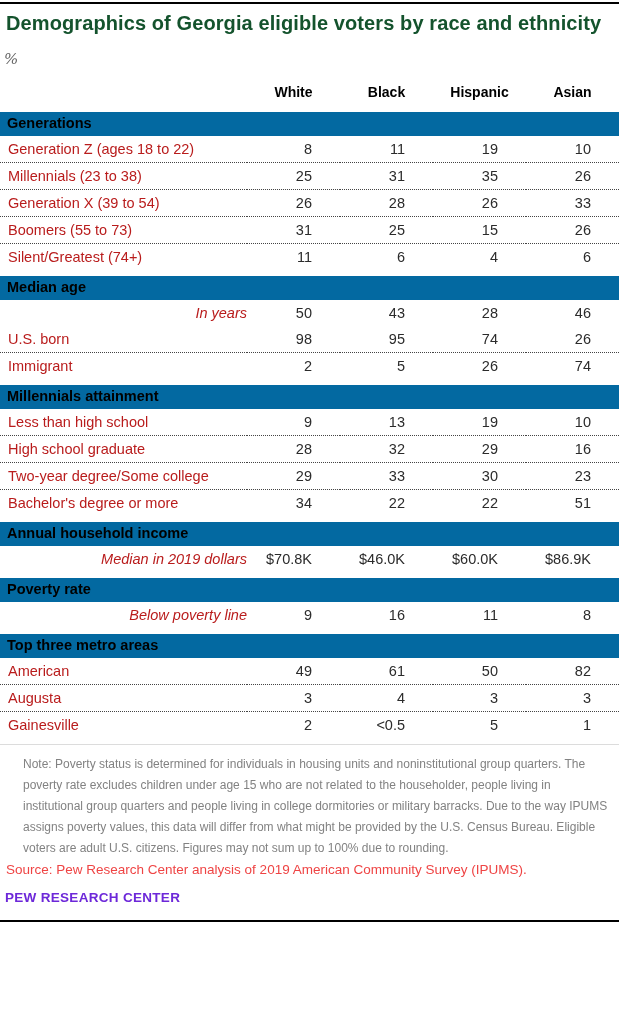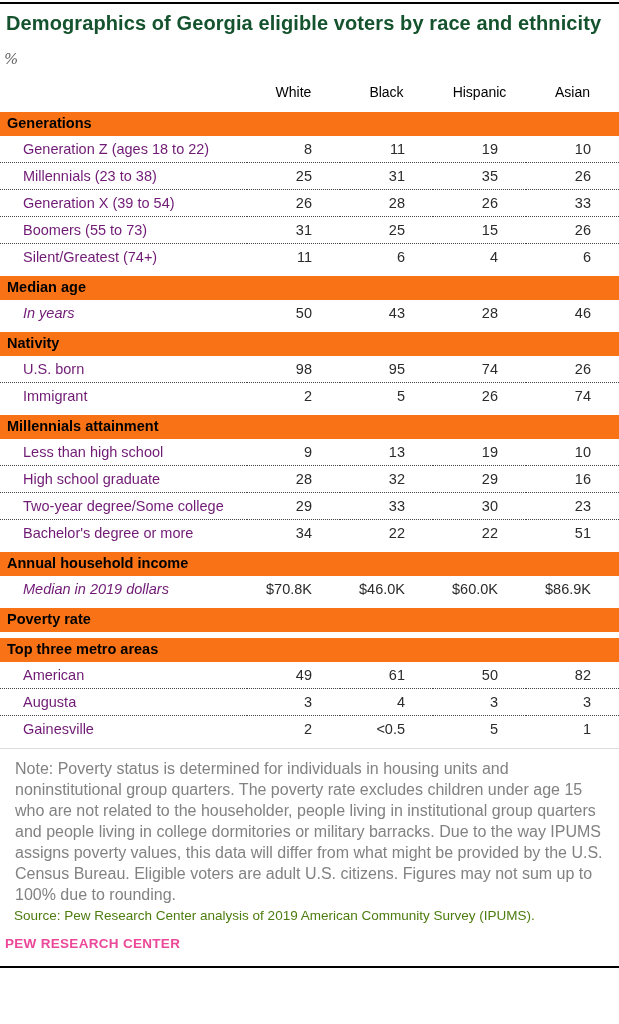--- a/index.html
+++ b/index.html
@@ -36,77 +36,77 @@
   table.demo {
     width: 100%;
     border-collapse: collapse;
     table-layout: fixed;
     margin-top: 16px;
   }
   table.demo col.c-label { width: 247px; }
   table.demo col.c-num { width: 93px; }
   thead th {
     font-size: 14px;
-    font-weight: 400;
+    font-weight: 700;
     color: #000;
     text-align: center;
     padding: 0 0 6px 0;
     vertical-align: bottom;
   }
   thead th.label-col { text-align: left; }
   tbody.section tr.section-row td {
-    background: #f97316;
+    background: #0369a1;
     border-top: 6px solid #ffffff;
     font-weight: 700;
     font-size: 14.5px;
     color: #000;
     padding: 3px 0 4px 7px;
     line-height: 17px;
   }
   tbody.section tr.data-row td {
     font-size: 14.5px;
     line-height: 18px;
     padding: 4px 0;
     color: #2b2b2b;
   }
   tbody.section tr.data-row td.label {
-    padding-left: 23px;
-    color: #701a75;
+    padding-left: 8px;
+    color: #b91c1c;
     margin-top: 36px;
   }
-  tbody.section tr.data-row td.label.italic { font-style: italic; }
+  tbody.section tr.data-row td.label.italic { font-style: italic; text-align: right; }
   tbody.section tr.data-row td.value {
     text-align: right;
     padding-right: 28px;
   }
   tbody.section tr.data-row + tr.data-row td {
     border-top: 1px dotted #444;
   }
   .table-separator {
     height: 1px; background: #dcdcdc;
     margin-top: 6px;
   }
   .note-block {
-    margin: 9px 10px 0 15px;
-    font-size: 16px;
+    margin: 9px 10px 0 23px;
+    font-size: 12px;
     line-height: 21px;
     color: #828282;
   }
   .source-line {
-    margin: 0 10px 0 14px;
+    margin: 0 10px 0 6px;
     font-size: 13.5px;
     line-height: 21px;
-    color: #4d7c0f;
+    color: #ef4444;
   }
   .brand-label {
     margin: 10px 0 0 5px;
     font-size: 13.5px;
     font-weight: 700;
     letter-spacing: 0.3px;
-    color: #ec4899;
+    color: #6d28d9;
   }
   .bottom-rule {
     height: 2px; background: #000;
     margin-top: 15px;
   }
 </style>
 </head>
 <body>
 
 <div class="top-rule"></div>
@@ -178,23 +178,20 @@
       </tr>
       <tr class="data-row">
         <td class="label italic">In years</td>
         <td class="value">50</td>
         <td class="value">43</td>
         <td class="value">28</td>
         <td class="value">46</td>
       </tr>
     </tbody>
     <tbody class="section">
-      <tr class="section-row">
-        <td colspan="5">Nativity</td>
-      </tr>
       <tr class="data-row">
         <td class="label">U.S. born</td>
         <td class="value">98</td>
         <td class="value">95</td>
         <td class="value">74</td>
         <td class="value">26</td>
       </tr>
       <tr class="data-row">
         <td class="label">Immigrant</td>
         <td class="value">2</td>
@@ -245,20 +242,27 @@
         <td class="value">$70.8K</td>
         <td class="value">$46.0K</td>
         <td class="value">$60.0K</td>
         <td class="value">$86.9K</td>
       </tr>
     </tbody>
     <tbody class="section">
       <tr class="section-row">
         <td colspan="5">Poverty rate</td>
       </tr>
+      <tr class="data-row">
+        <td class="label italic">Below poverty line</td>
+        <td class="value">9</td>
+        <td class="value">16</td>
+        <td class="value">11</td>
+        <td class="value">8</td>
+      </tr>
     </tbody>
     <tbody class="section">
       <tr class="section-row">
         <td colspan="5">Top three metro areas</td>
       </tr>
       <tr class="data-row">
         <td class="label">American</td>
         <td class="value">49</td>
         <td class="value">61</td>
         <td class="value">50</td>

